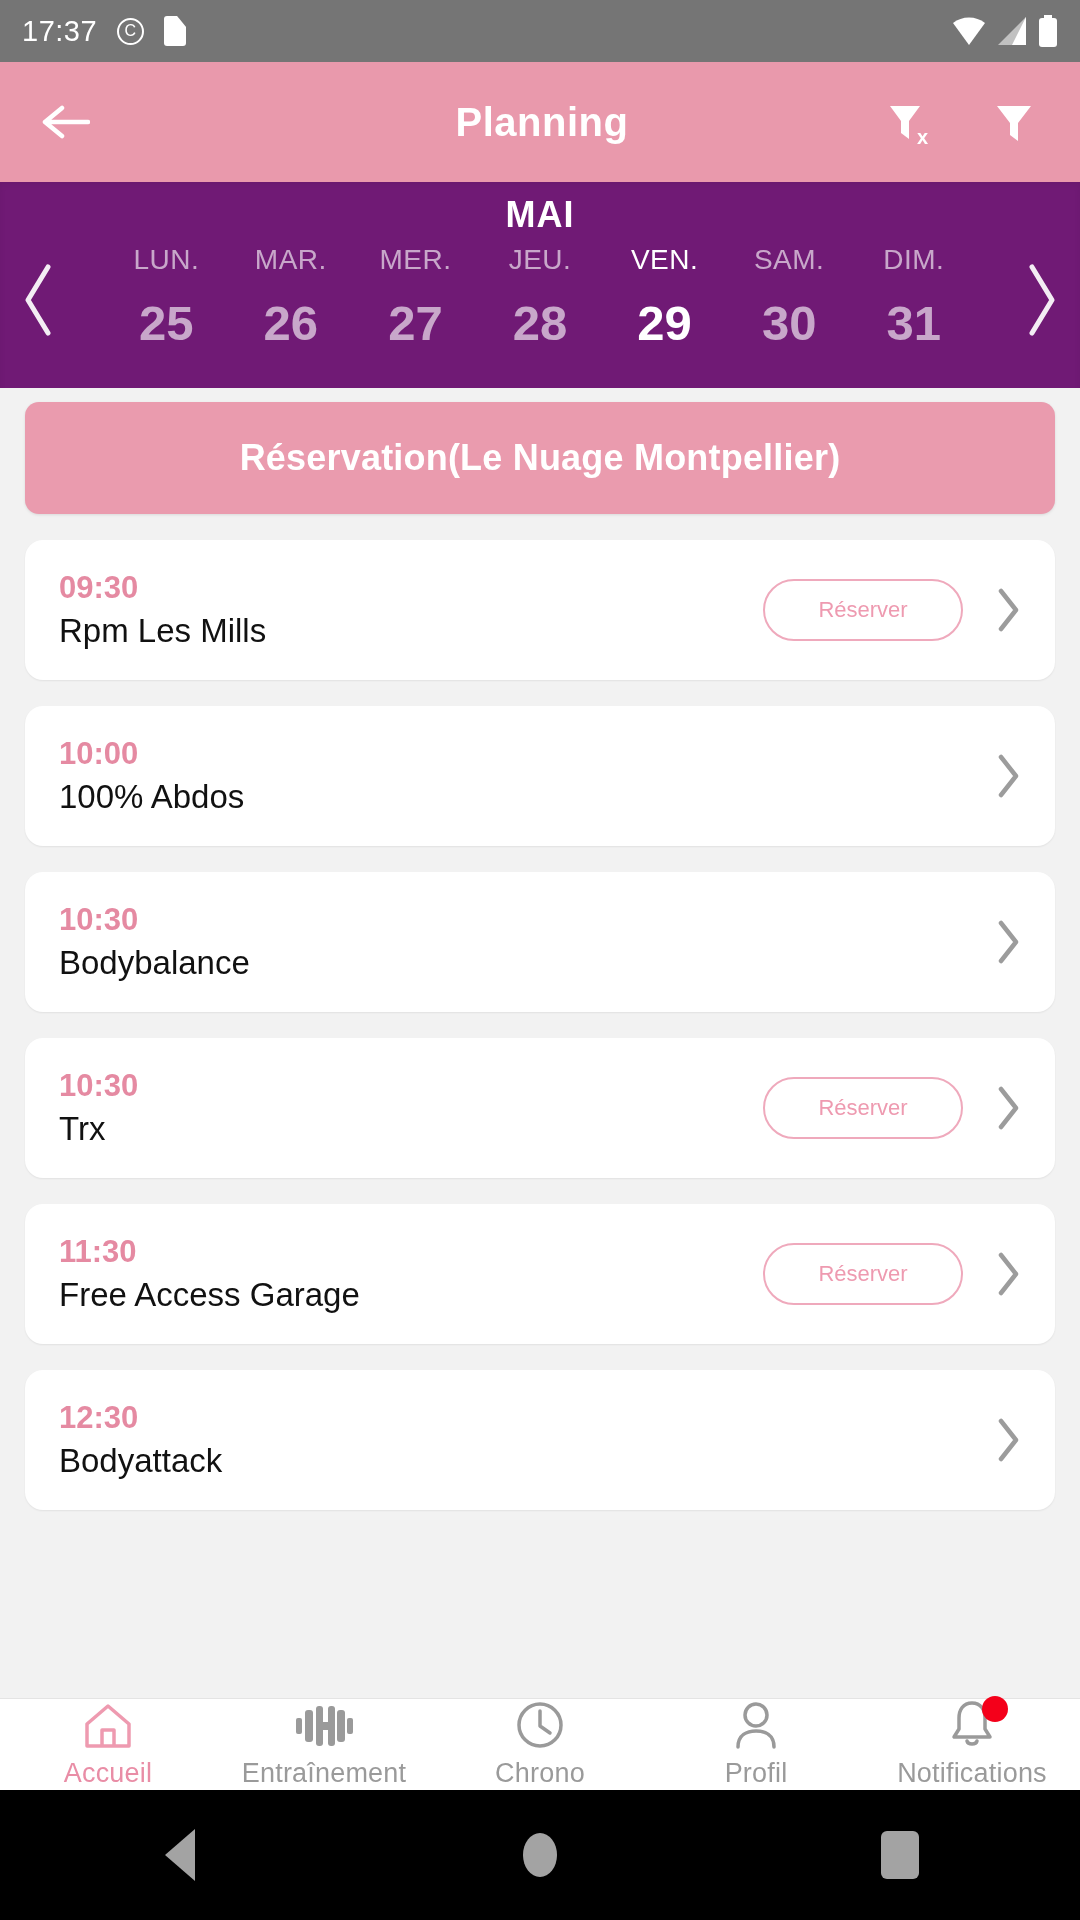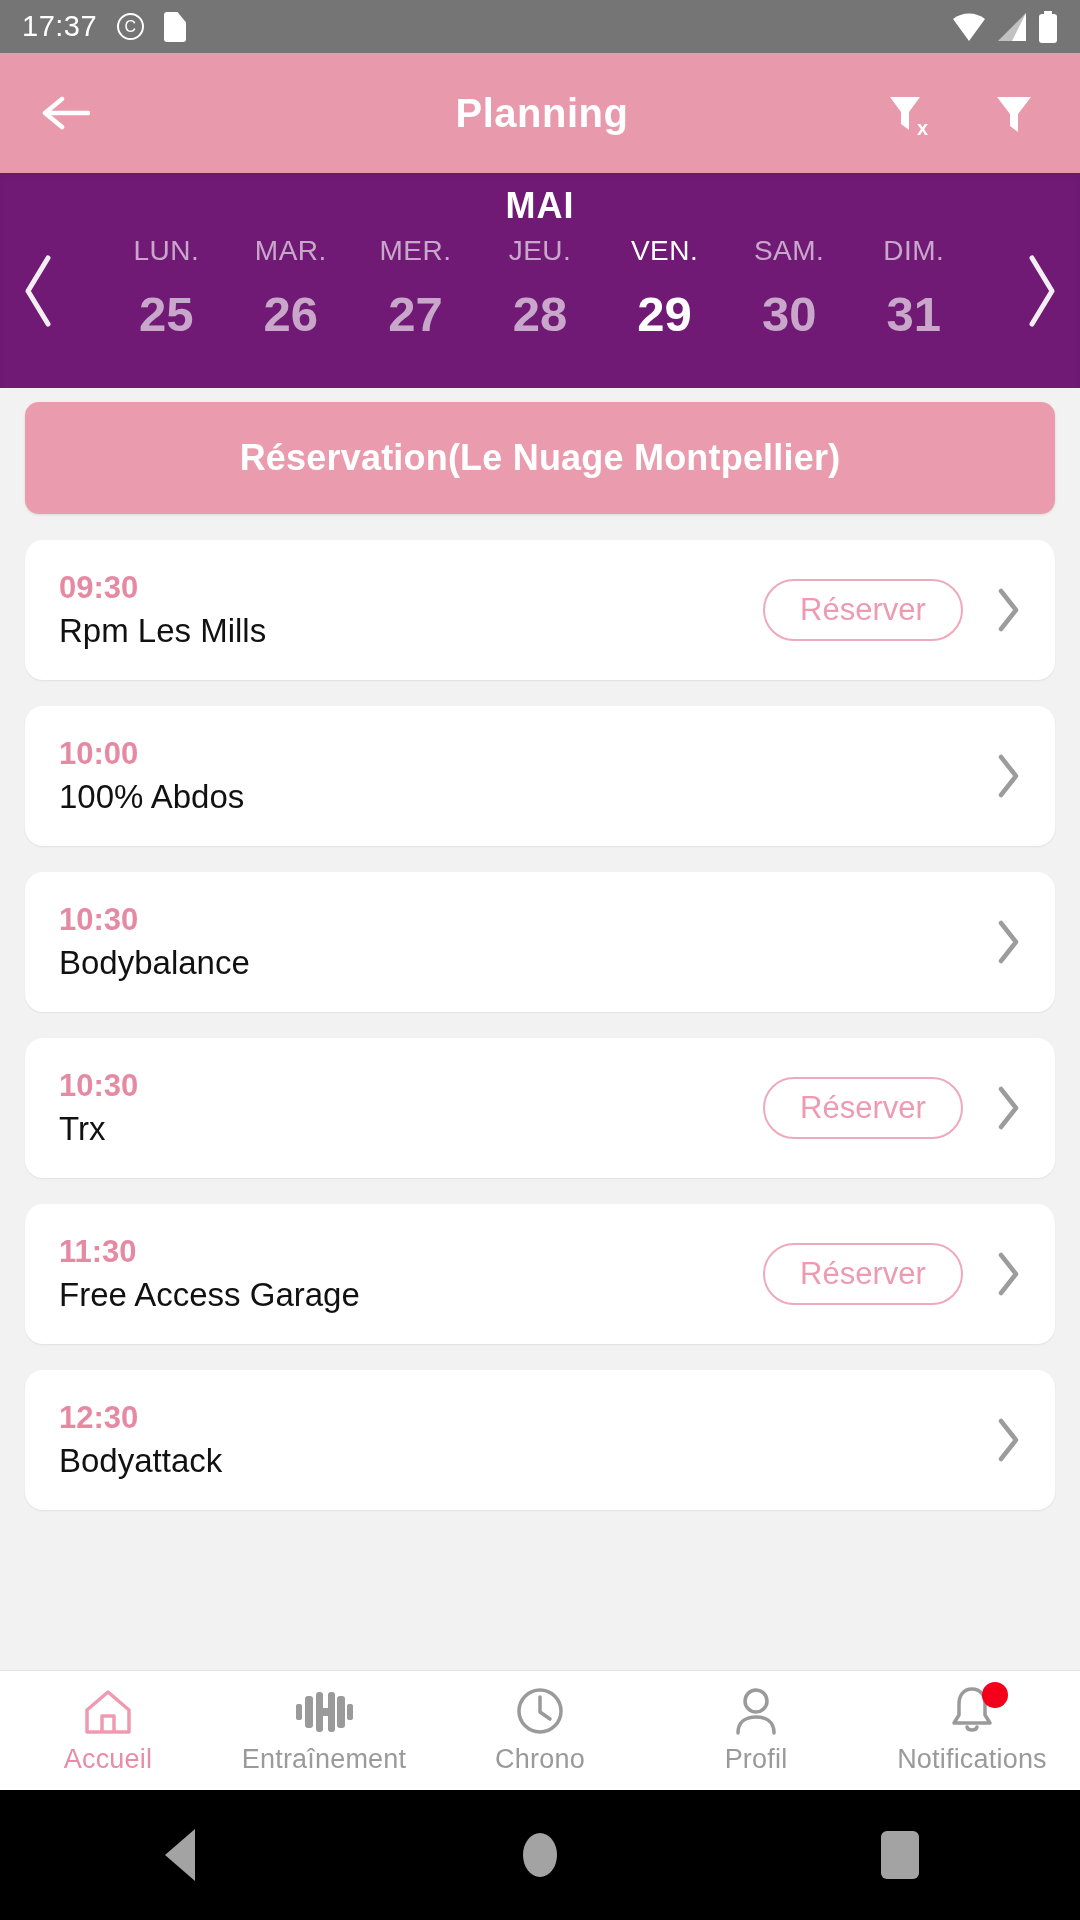--- a/index.html
+++ b/index.html
@@ -7,21 +7,21 @@
   html,body { width:1080px; height:1920px; }
   body {
     font-family:"Liberation Sans", sans-serif;
     background:#F2F2F2;
     overflow:hidden;
     position:relative;
   }
 
   
   .statusbar{
-    height:53px; background:#757575; color:#ffffff;
+    height:62px; background:#757575; color:#ffffff;
     display:flex; align-items:center; padding:0 22px;
     font-size:26px; letter-spacing:.5px;
   }
   .sb-time{ font-size:29px; font-weight:400; }
   .sb-left{ display:flex; align-items:center; gap:20px; }
   .sb-right{ margin-left:auto; display:flex; align-items:center; gap:10px; }
   .ic-copy{ width:27px; height:27px; border:2.5px solid #fff; border-radius:50%;
             display:inline-flex; align-items:center; justify-content:center;
             font-size:16px; line-height:1; }
   .ic-sd{ width:22px; height:30px; background:#fff; border-radius:3px; position:relative; }
@@ -85,28 +85,28 @@
     padding:0 26px 0 34px;
     box-shadow:0 1px 2px rgba(0,0,0,.07);
   }
   .card-info{ flex:1; }
   .card-time{ color:#E58AA2; font-size:31px; font-weight:bold; line-height:1.1; margin-bottom:8px;}
   .card-title{ color:#111111; font-size:33px; font-weight:400; line-height:1.1; }
   .reserve-btn{
     border:2px solid #EFA9BC; color:#EE9AB0; background:#fff;
     border-radius:34px; height:62px; min-width:200px;
     display:flex; align-items:center; justify-content:center;
-    font-size:31px; padding:0 22px; margin-right:24px;
+    font-size:22px; padding:0 22px; margin-right:24px;
   }
   .reserve-btn.hidden{ visibility:hidden; }
   .card-chev{ width:42px; display:flex; align-items:center; justify-content:center; }
 
   
   .bottomnav{
-    position:absolute; left:0; right:0; bottom:130px; height:120px;
+    position:absolute; left:0; right:0; bottom:130px; height:92px;
     background:#ffffff; border-top:1px solid #E4E4E4;
     display:flex; align-items:center;
   }
   .nav-item{ flex:1; display:flex; flex-direction:column; align-items:center; justify-content:center; gap:8px; position:relative;}
   .nav-ic{ height:50px; display:flex; align-items:flex-end; justify-content:center; position:relative;}
   .nav-label{ font-size:27px; color:#9A9A9A; letter-spacing:.2px;}
   .nav-item.active .nav-label{ color:#E98DA6; }
   .badge{
     position:absolute; top:-4px; right:-12px; width:26px; height:26px;
     background:#F4001A; border-radius:50%;

